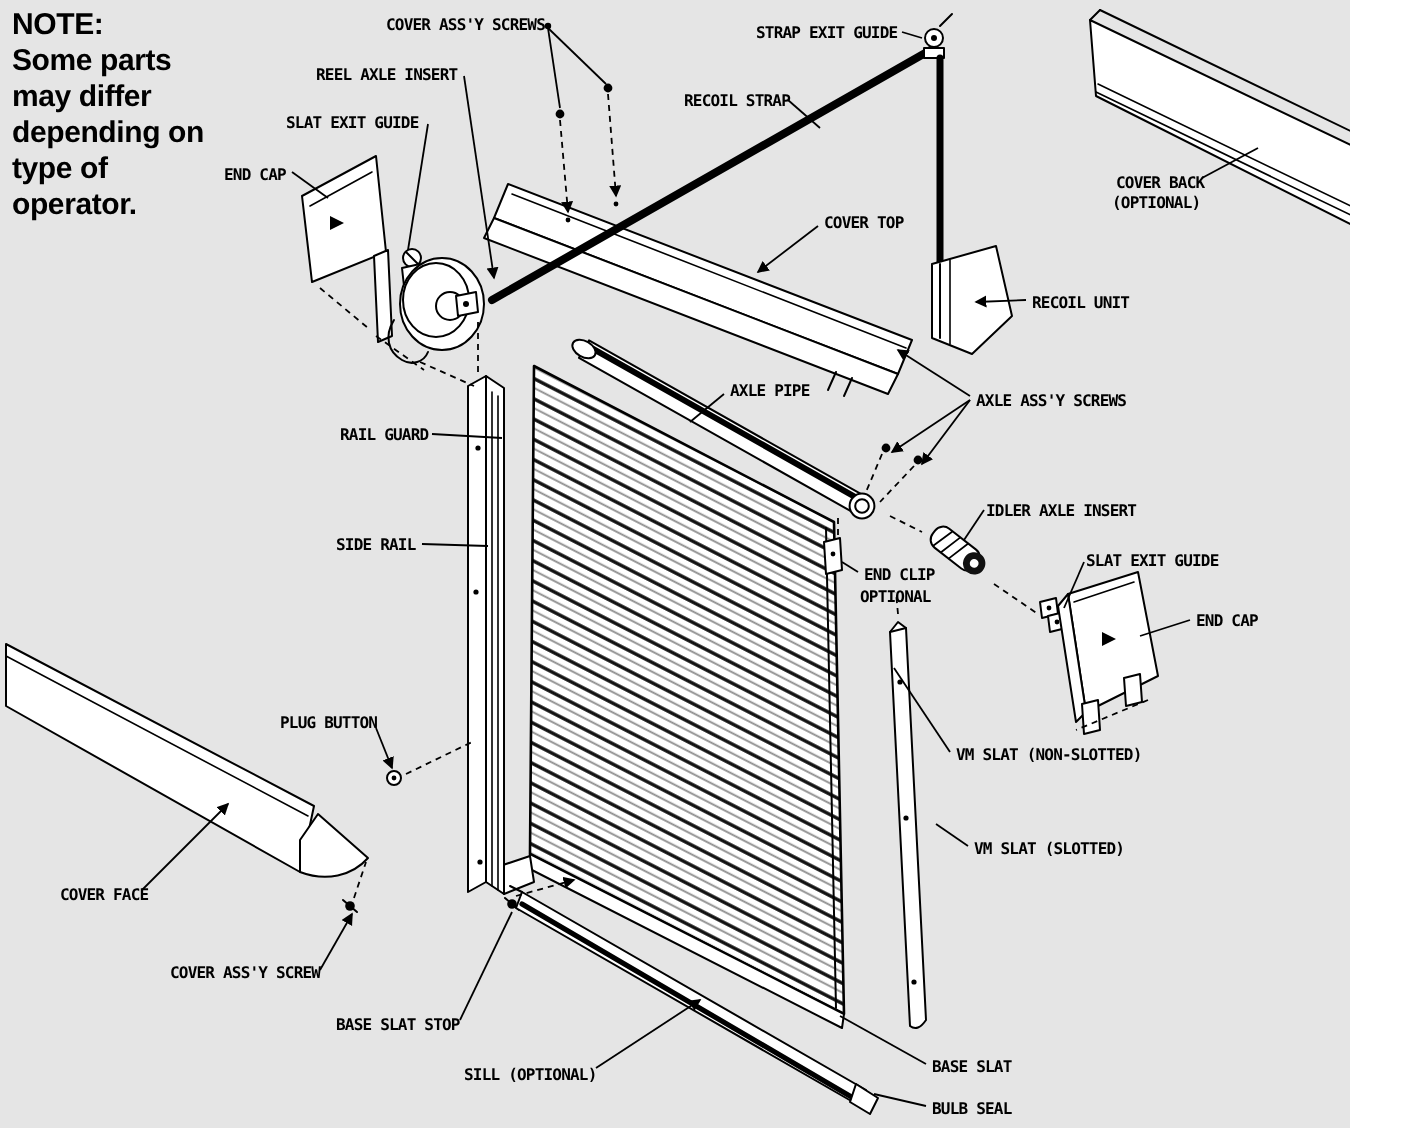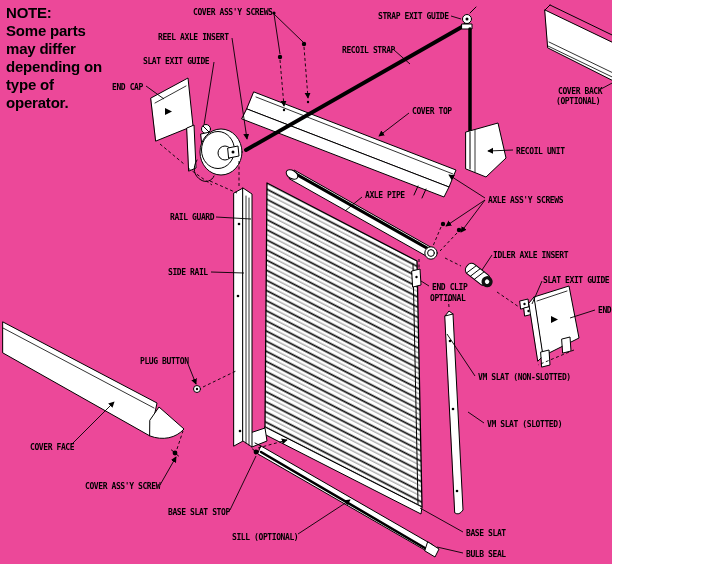--- a/index.html
+++ b/index.html
@@ -1,16 +1,16 @@
 <!DOCTYPE html>
 <html><head>
 <meta charset="utf-8">
 <style>
   html,body{margin:0;padding:0;background:#fff;}
-  .stage{position:relative;width:612px;height:564px;background:#ec4899;overflow:hidden;
+  .stage{position:relative;width:675px;height:564px;background:#e5e5e5;overflow:hidden;
          font-family:"Liberation Sans",sans-serif;}
   .note{position:absolute;left:6px;top:4px;width:120px;color:#000;
         font-family:"Liberation Sans",sans-serif;font-weight:bold;
         font-size:15px;line-height:1.2;letter-spacing:-0.2px;white-space:pre-line;}
   svg{position:absolute;left:0;top:0;}
   svg text{font-family:"DejaVu Sans Mono","Liberation Mono",monospace;
            font-size:8px;font-weight:bold;letter-spacing:-0.4px;fill:#000;}
 </style>
 </head>
 <body>

